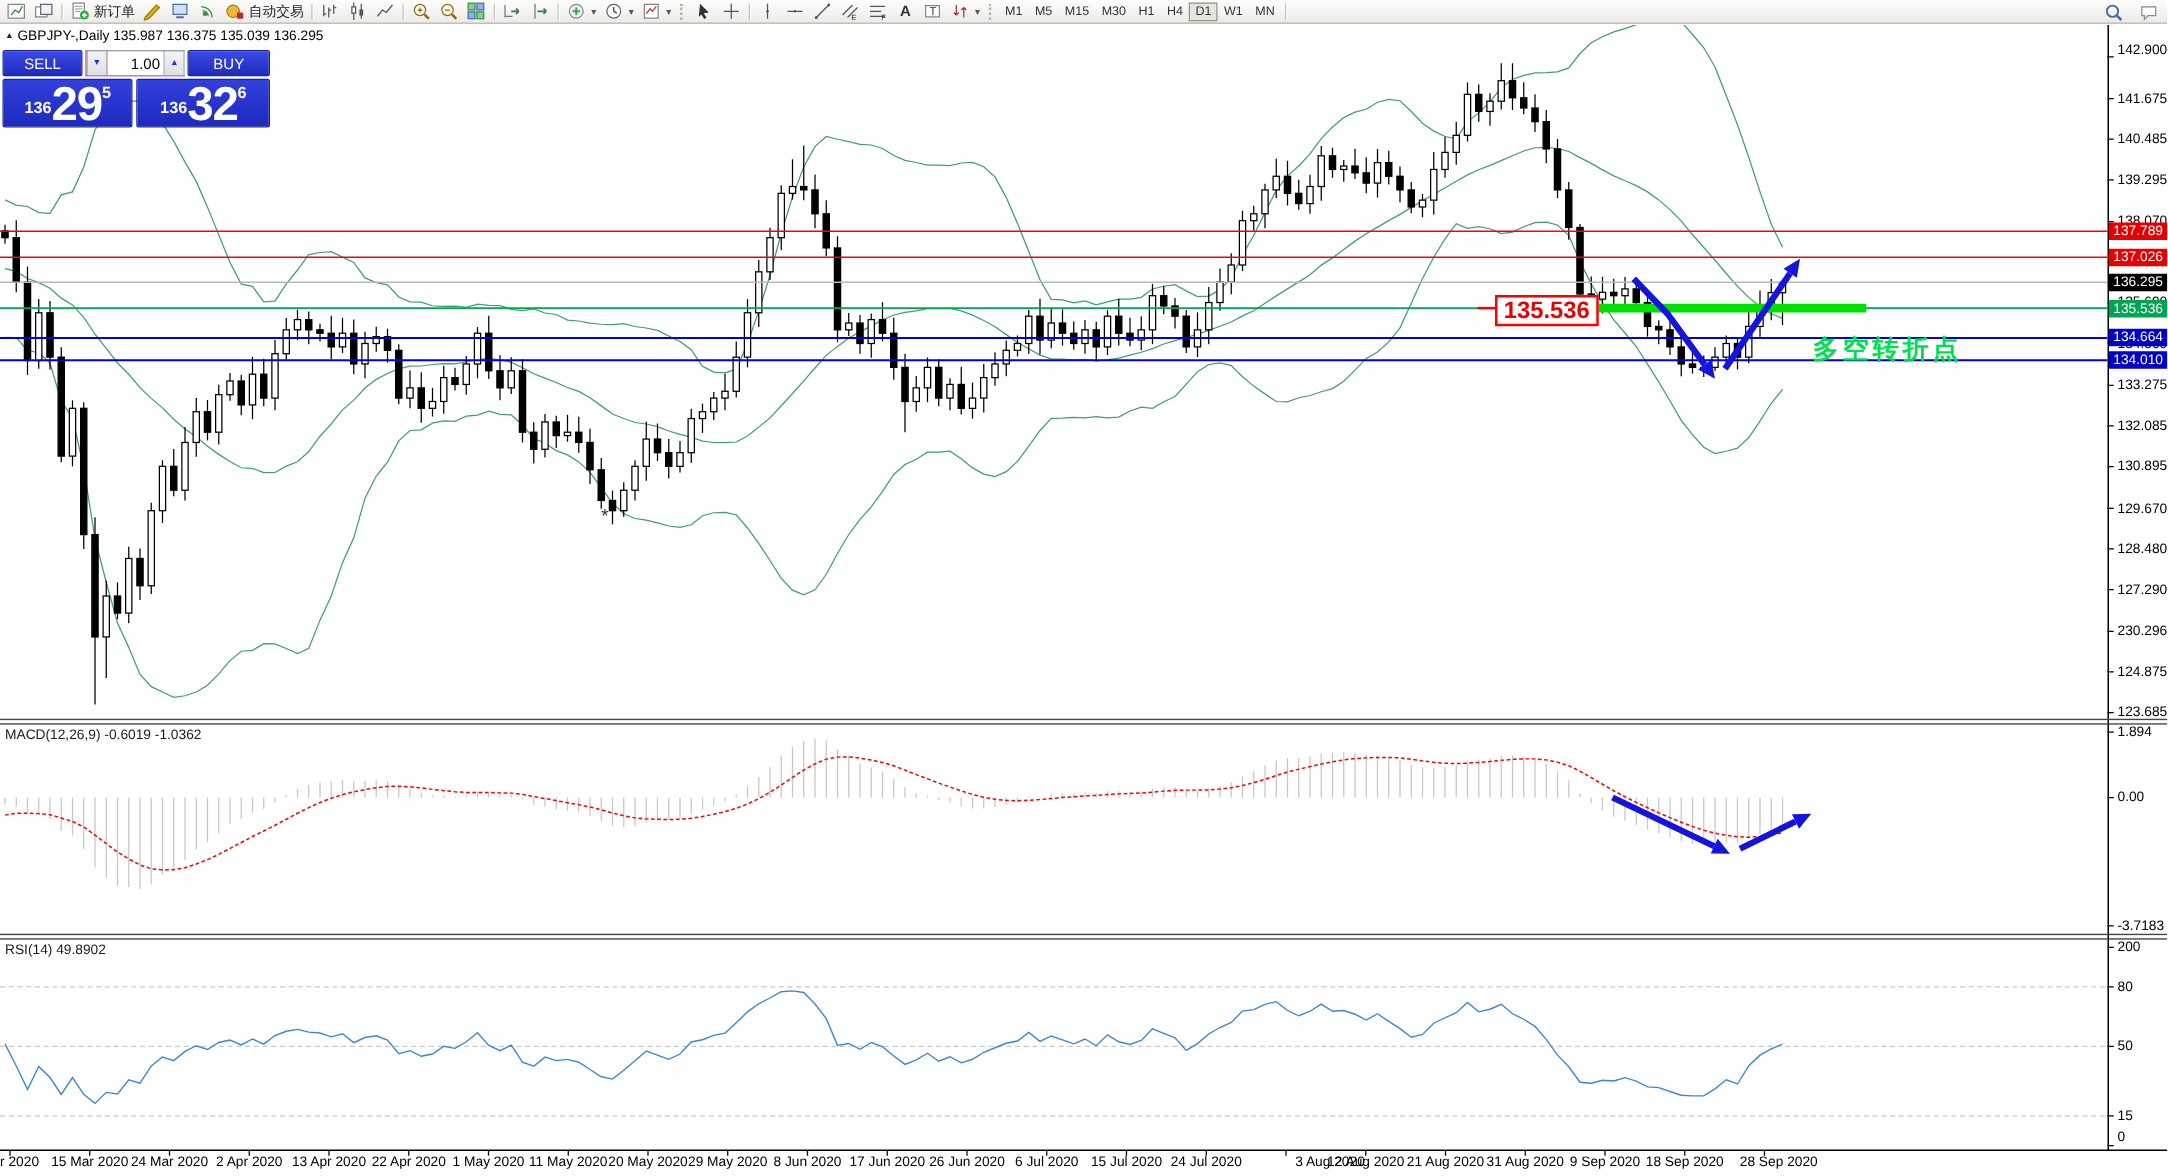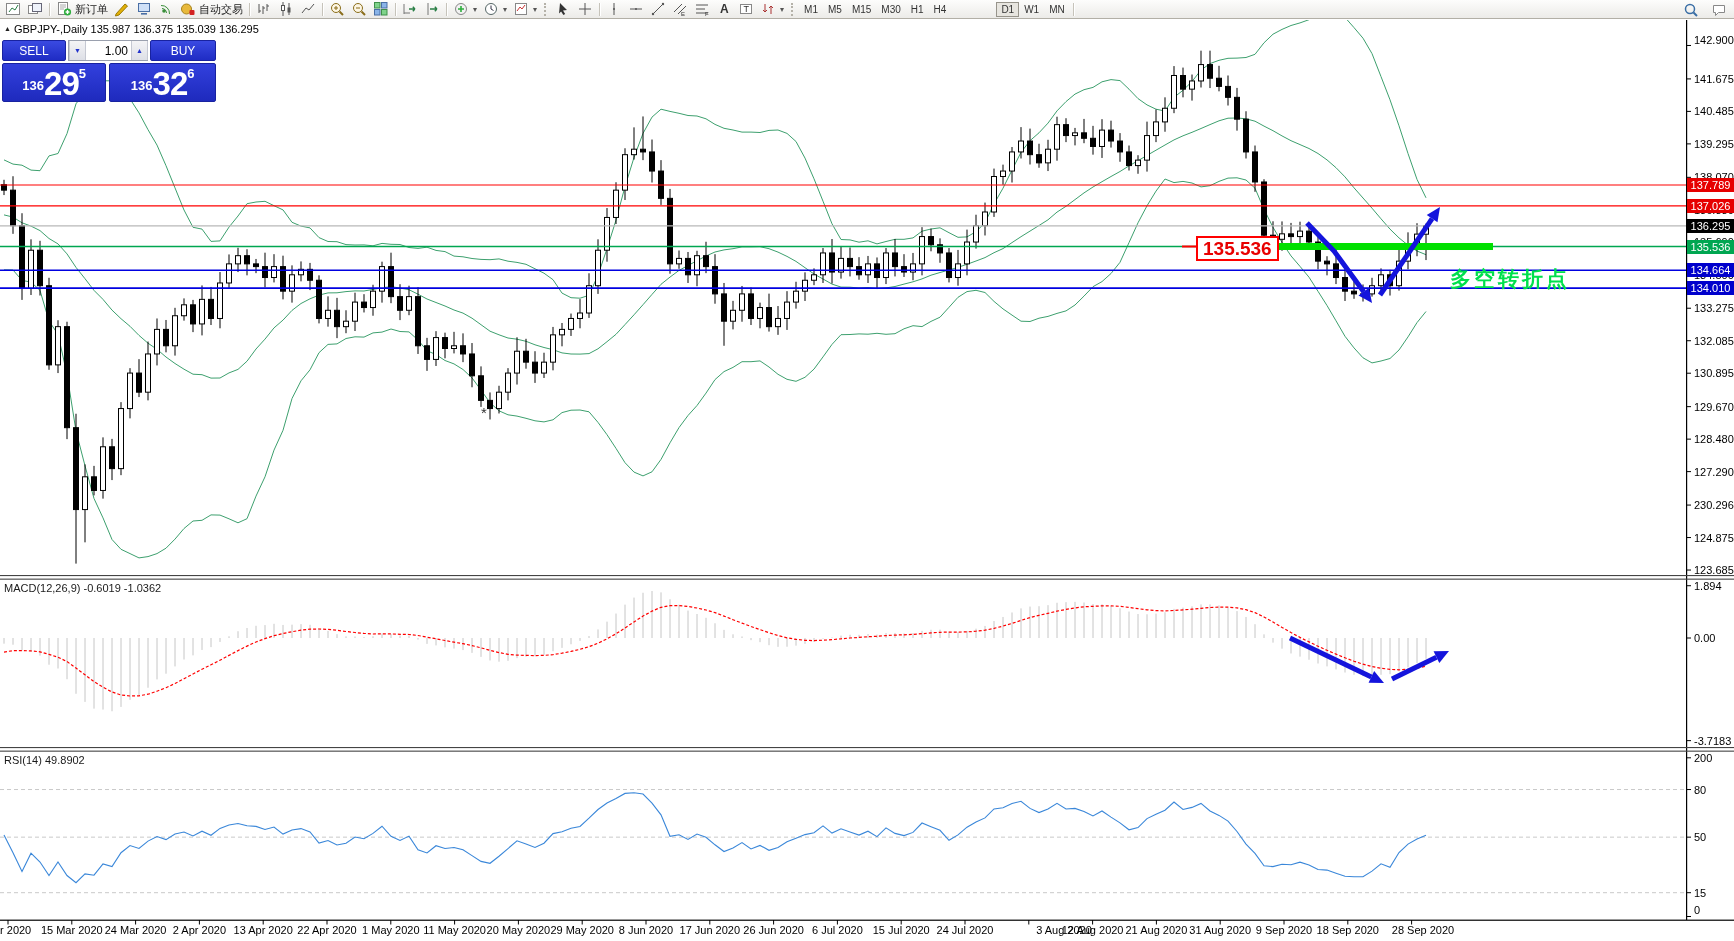--- a/index.html
+++ b/index.html
@@ -8,42 +8,42 @@
   
   #toolbar{position:absolute;left:0;top:0;width:1734px;height:19px;
     background:linear-gradient(#fdfdfc,#ecebe8);border-bottom:1px solid #b2afa6;
     display:flex;align-items:center;padding:0 2px;z-index:30;box-sizing:border-box;}
   .tbtn{height:17px;display:flex;align-items:center;gap:3px;padding:0 3px;font-size:11px;color:#222;cursor:default;}
   .tbtn svg{display:block;}
   .caret{font-size:8px;color:#555;margin-left:1px;}
   .sep{width:1px;height:13px;background:#c6c3ba;box-shadow:1px 0 0 #fff;margin:0 3px;}
   .grip{width:2px;height:13px;border-left:2px dotted #b5b2a9;margin:0 4px;}
   .tf{font-size:10px;padding:1px 4px;color:#333;border:1px solid transparent;}
-  .tf.active{border:1px solid #97948b;background:#e7e5df;margin-left:45px;}
+  .tf.active{border:1px solid #97948b;background:#e7e5df;}
   #tb-right{position:absolute;right:4px;top:1px;display:flex;gap:6px;align-items:center;}
   
   #chart-title{position:absolute;left:4px;top:23px;font-size:11px;color:#000;z-index:20;}
   #chart-title .mk{font-size:7px;vertical-align:2px;margin-right:3px;color:#222;}
   #chart-title b{font-weight:normal;}
   
   #trade{position:absolute;left:2px;top:40px;z-index:25;width:214px;}
   .trow1{display:flex;gap:2px;height:21px;}
   .bluebtn{background:linear-gradient(#3a4ae2,#1f2cc4);color:#fff;font-size:12px;
     display:flex;align-items:center;justify-content:center;border:1px solid #1822a0;border-radius:2px;}
   #sell-btn{width:62px;} #buy-btn{width:64px;}
   #lot{display:flex;width:78px;border:1px solid #9aa0ae;background:#be185d;}
   .spin{width:17px;background:linear-gradient(#f4f4f6,#dddfe6);display:flex;align-items:center;justify-content:center;
     font-size:7px;color:#2233cc;border:0;border-left:1px solid #c5c8d2;border-right:1px solid #c5c8d2;}
   #lot input{width:40px;border:0;outline:none;font-size:12px;text-align:right;padding-right:3px;font-family:inherit;}
   .trow2{display:flex;gap:3px;margin-top:2px;}
   .pricebox{background:linear-gradient(#3240dd,#1e2abd);border:1px solid #1822a0;color:#fff;height:37px;
     display:flex;align-items:flex-end;justify-content:center;border-radius:2px;padding:0 14px;}
   #sell-price{width:101px;} #buy-price{width:104px;}
   .pb-small{font-size:13px;font-weight:bold;line-height:30px;}
-  .pb-big{font-size:33px;font-weight:bold;line-height:34px;letter-spacing:-1px;}
+  .pb-big{font-size:38px;font-weight:bold;line-height:34px;letter-spacing:-1px;}
   .pb-sup{font-size:13px;font-weight:bold;line-height:13px;align-self:flex-start;margin-top:3px;}
   
   .ax{position:absolute;left:1694px;font-size:11px;color:#000;z-index:10;white-space:nowrap;}
   .badge{position:absolute;left:1687px;width:47px;height:14px;font-size:11px;color:#fff;z-index:12;
     display:flex;align-items:center;justify-content:center;}
   .paneLabel{position:absolute;font-size:11px;color:#1a1a1a;z-index:10;}
   .dlabel{position:absolute;top:924px;font-size:11px;color:#000;transform:translateX(-50%);z-index:10;white-space:nowrap;}
   
   #support-box{position:absolute;left:1196px;top:236px;border:2px solid #ff0000;background:#fff;color:#e80000;
     font-size:19px;font-weight:bold;padding:0 5px;line-height:21px;z-index:15;}

